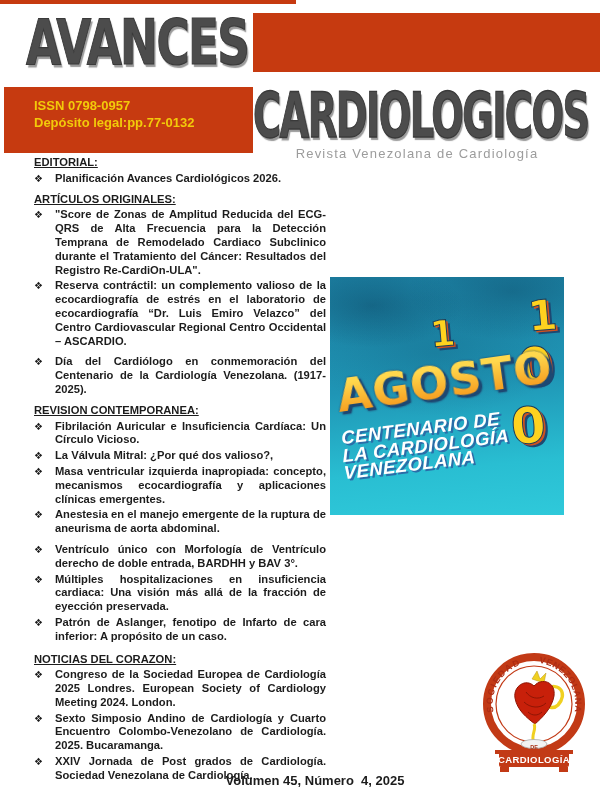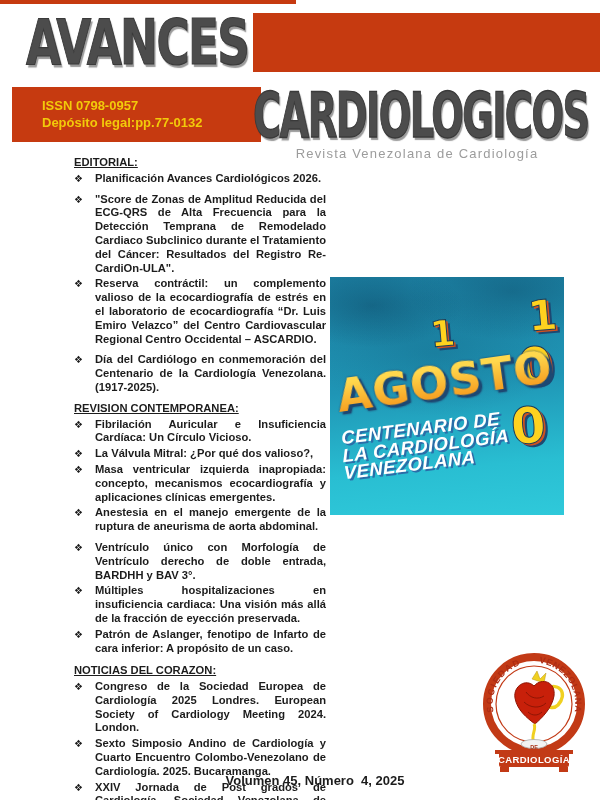--- a/index.html
+++ b/index.html
@@ -13,33 +13,33 @@
   #page{position:relative;width:600px;height:800px;background:#fff;overflow:hidden;
         font-family:"Liberation Sans",sans-serif;color:var(--text-black);}
 
   
   .top-strip{position:absolute;left:0;top:0;width:296px;height:4px;background:var(--accent-red);}
   .title1{position:absolute;left:26px;top:12px;font-family:"DejaVu Sans",sans-serif;
           font-weight:700;font-size:54px;line-height:1;color:var(--title-gray);
           letter-spacing:-2px;transform:scale(0.84,1.16);transform-origin:0 0;
           -webkit-text-stroke:1px #3a3a3a;text-shadow:2px 2px 1px rgba(30,30,30,.45);}
   .red-right{position:absolute;left:253px;top:13px;width:347px;height:59px;background:var(--accent-red);}
-  .red-left{position:absolute;left:12px;top:87px;width:249px;height:55px;background:var(--accent-red);
+  .red-left{position:absolute;left:4px;top:87px;width:249px;height:66px;background:var(--accent-red);
             box-sizing:border-box;padding:10px 0 0 30px;}
   .issn-line{color:var(--issn-yellow);font-weight:700;font-size:13px;line-height:17px;}
   .title2{position:absolute;left:253px;top:84px;font-family:"DejaVu Sans",sans-serif;
           font-weight:700;font-size:48px;line-height:1;color:var(--title-gray);
           letter-spacing:-2px;transform:scale(0.80,1.30);transform-origin:0 0;
           -webkit-text-stroke:1px #3a3a3a;text-shadow:2px 2px 1px rgba(30,30,30,.45);}
   .subtitle{position:absolute;left:238px;top:147px;width:358px;text-align:center;
             color:var(--subtitle-gray);font-size:13px;line-height:13.5px;letter-spacing:1.2px;}
 
   
   .toc{position:absolute;left:34px;top:156px;width:292px;font-size:11.2px;line-height:13.8px;}
-  .toc-section{margin-bottom:7px;margin-left:40px;}
+  .toc-section{margin-bottom:7px;}
   .toc-section:nth-child(6){margin-top:9px;}
   .toc-heading{font-weight:700;text-decoration:underline;margin-bottom:2px;}
   .toc-item{display:flex;margin-bottom:2px;}
   .bullet{flex:0 0 13px;width:13px;font-size:10px;margin-right:8px;line-height:13.8px;}
   .item-text{flex:1;text-align:justify;font-weight:bold;}
 
   
   .poster{position:absolute;left:330px;top:277px;width:234px;height:238px;overflow:hidden;
     background:
       radial-gradient(130px 60px at 18% 12%, rgba(8,55,85,.38), transparent 70%),
@@ -91,20 +91,21 @@
 
   <div class="toc">
       <div class="toc-section">
         <div class="toc-heading">EDITORIAL:</div>
         <div class="toc-item">
           <span class="bullet">❖</span>
           <span class="item-text">Planificación Avances Cardiológicos 2026.</span>
         </div>
       </div>
       <div class="toc-section">
+        <div class="toc-heading">ARTÍCULOS ORIGINALES:</div>
         <div class="toc-item">
           <span class="bullet">❖</span>
           <span class="item-text">"Score de Zonas de Amplitud Reducida del ECG-QRS de Alta Frecuencia para la Detección Temprana de Remodelado Cardiaco Subclinico durante el Tratamiento del Cáncer: Resultados del Registro Re-CardiOn-ULA".</span>
         </div>
         <div class="toc-item">
           <span class="bullet">❖</span>
           <span class="item-text">Reserva contráctil: un complemento valioso de la ecocardiografía de estrés en el laboratorio de ecocardiografía “Dr. Luis Emiro Velazco” del Centro Cardiovascular Regional Centro Occidental – ASCARDIO.</span>
         </div>
       </div>
       <div class="toc-section">

